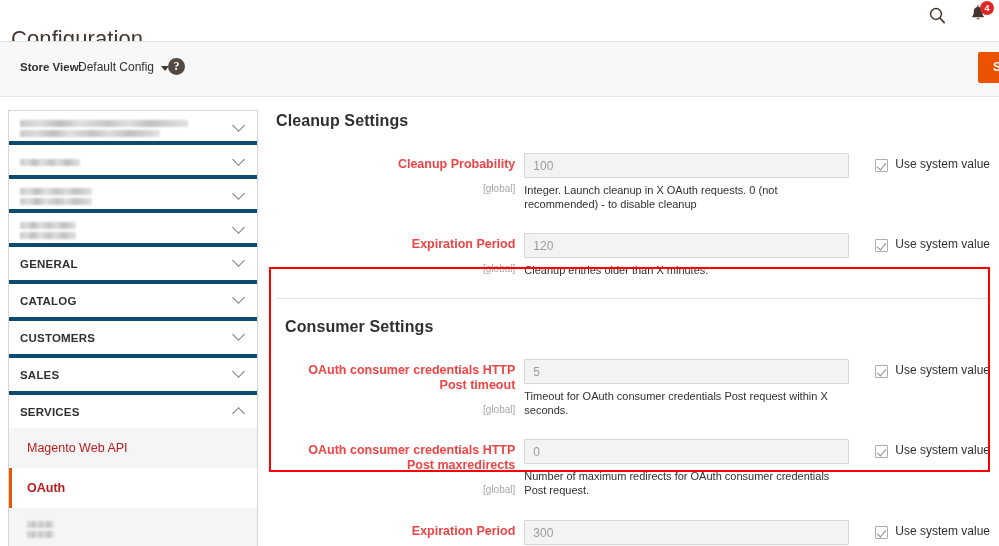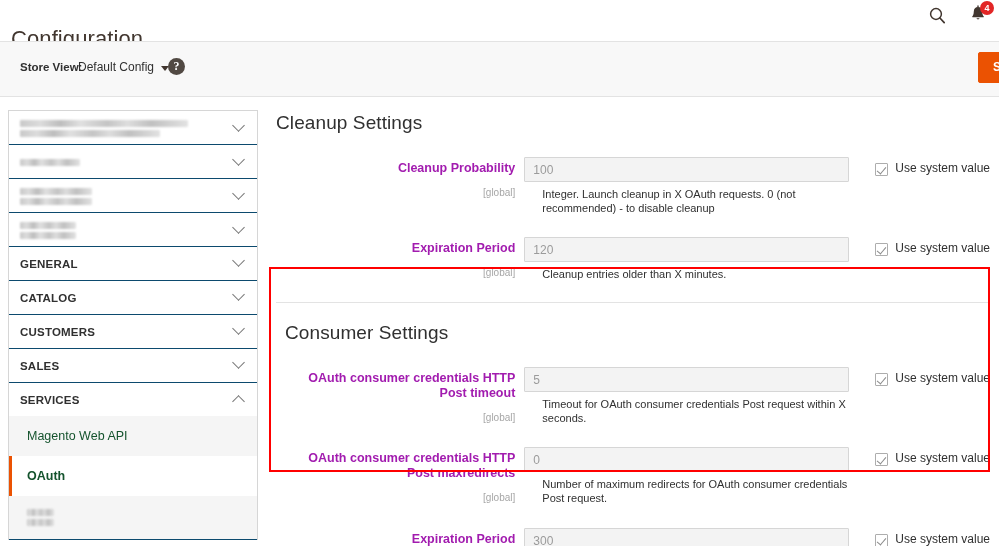--- a/index.html
+++ b/index.html
@@ -85,21 +85,21 @@
   
   .sidebar {
     position: absolute; left: 8px; top: 110px;
     width: 250px;
     border: 1px solid #d6d6d6;
     border-bottom: none;
     background: #ffffff;
   }
   .nav-section {
     position: relative;
-    border-bottom: 1px solid #0c4a6e;
+    border-bottom: 4px solid #0c4a6e;
     background: #ffffff;
     cursor: pointer;
   }
   .nav-section-head {
     display: flex; align-items: center; justify-content: space-between;
     padding: 0 14px 0 11px;
     height: 33px;
   }
   .nav-title {
     font-size: 11.5px; font-weight: 700; color: #303030;
@@ -122,72 +122,72 @@
       #e0e0e0 36%,#c4c4c4 52%,#dddddd 64%,#c0c0c0 78%,#e2e2e2 100%);
     filter: blur(1.3px);
   }
 
   .nav-sub-list { background: #f5f5f5; }
   .nav-sub-item {
     position: relative;
     height: 40px;
     display: flex; align-items: center;
     padding-left: 18px;
-    font-size: 12.5px; color: #14532d;
+    font-size: 12.5px; color: #b91c1c;
     background: #f5f5f5;
     cursor: pointer;
   }
   .nav-sub-item.active {
     background: #ffffff;
     font-weight: 700;
     border-left: 3px solid #eb5202;
     padding-left: 15px;
   }
   .nav-sub-item.blurred { height: 43px; align-items: center; }
 
   
   .content {
     position: absolute; left: 276px; top: 112px;
     width: 714px;
   }
   .section-title {
-    font-size: 19px; font-weight: 400; color: #303030;
+    font-size: 16px; font-weight: 700; color: #303030;
     letter-spacing: 0.1px;
   }
   .field-row {
     position: relative;
     display: flex; align-items: flex-start;
   }
   .field-label-col {
     width: 254px;
     text-align: right;
     padding-right: 9px;
     padding-top: 4px;
   }
   .field-label {
-    font-size: 12.5px; font-weight: 700; color: #a21caf;
+    font-size: 12.5px; font-weight: 700; color: #ef4444;
     line-height: 15px;
   }
   .field-scope {
     font-size: 10px; color: #a6a6a6; line-height: 13px;
     margin-top: 10px;
   }
   .field-input-col { width: 325px; }
   .field-input {
     width: 325px; height: 25px;
     background: #f3f3f3;
     border: 1px solid #d6d6d6;
     border-radius: 1px;
     font-size: 12px; color: #9b9b9b;
     padding: 0 8px; line-height: 23px;
     font-family: "Liberation Sans", sans-serif;
   }
   .field-note {
     font-size: 11px; color: #303030;
-    line-height: 14px; margin-top: 5px; margin-left: 18px;
+    line-height: 14px; margin-top: 5px;
   }
   .usv {
     display: flex; align-items: center; gap: 7px;
     padding-top: 4px; padding-left: 26px;
     cursor: pointer;
   }
   .cb {
     width: 13px; height: 13px; flex: none;
     border: 1px solid #adadad;
     background: #ffffff; border-radius: 1px;

